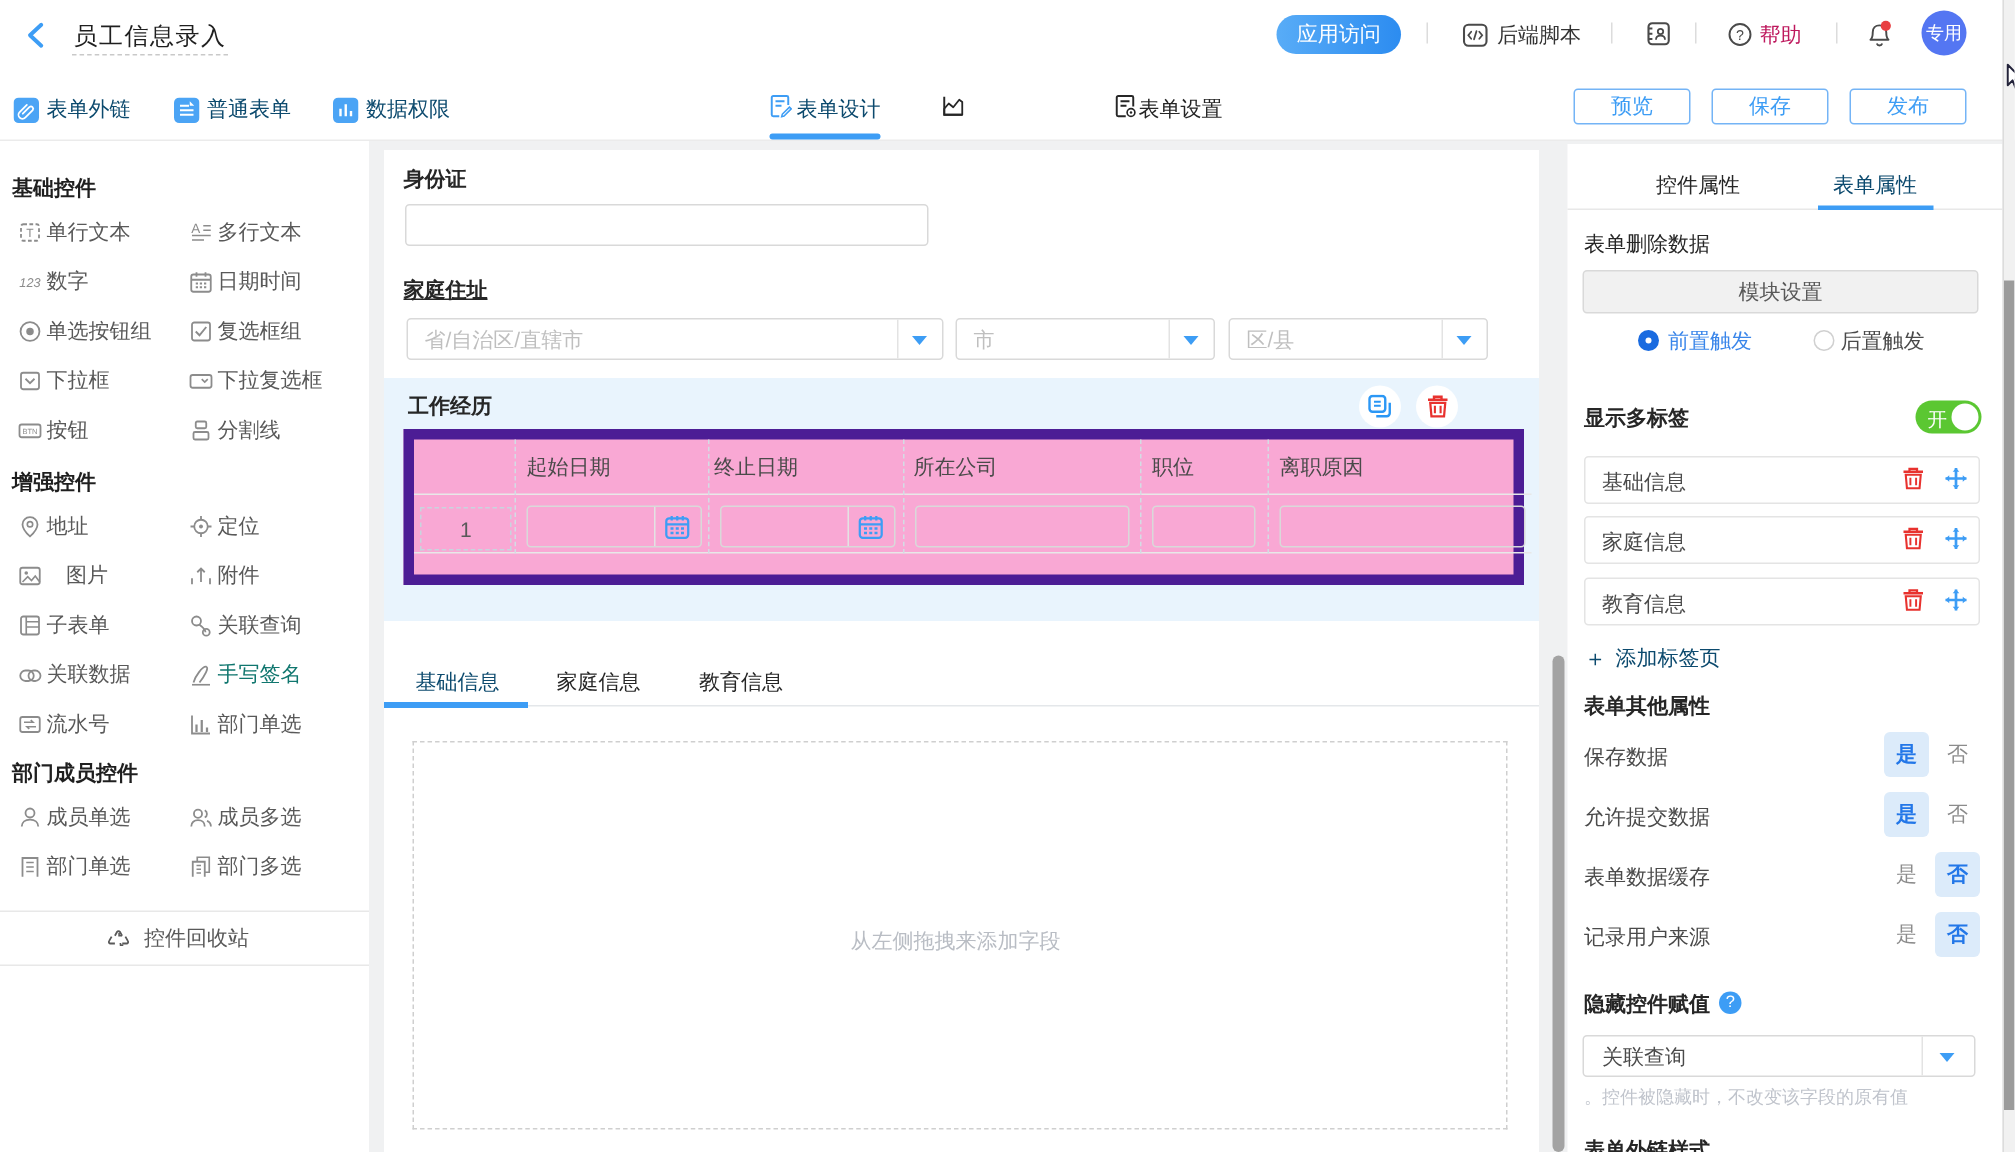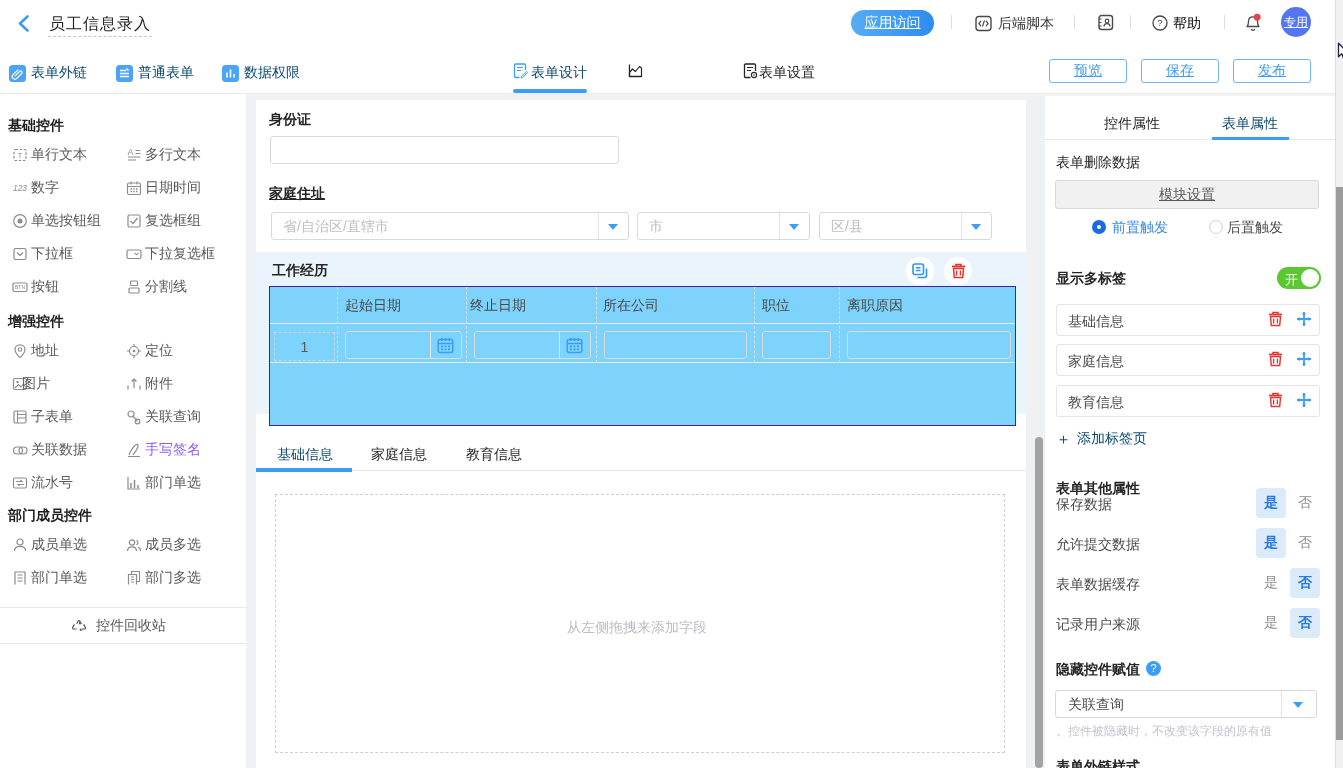--- a/index.html
+++ b/index.html
@@ -1,21 +1,21 @@
 <!DOCTYPE html>
 <html><head>
 <meta charset="utf-8">
 <style>
 * { margin:0; padding:0; box-sizing:border-box; }
 html,body { width:1343px; height:768px; overflow:hidden; }
 body { font-family:"Liberation Sans", sans-serif; font-size:14px; color:#262626; background:#f0f1f2; position:relative; }
 .abs { position:absolute; }
 .bold { font-weight:bold; }
 .blue { color:#0c4a6e; }
-.row { display:flex; align-items:center;text-decoration:underline; }
+.row { display:flex; align-items:center; }
 svg { display:block; }
 </style>
 </head>
 <body>
 
 <div class="abs" style="left:0;top:0;width:1343px;height:48px;background:#fff;"></div>
 <div class="abs" style="left:17px;top:14px;">
  <svg width="13" height="19" viewBox="0 0 13 19">
       <path d="M10.5 2.5 L3 9.5 L10.5 16.5" fill="none" stroke="#3d9df5" stroke-width="2.6" stroke-linecap="round" stroke-linejoin="round"></path>
     </svg>
@@ -44,21 +44,21 @@
     </svg>
 </div>
 <div class="abs" style="left:1130px;top:15px;width:1px;height:14px;background:#dcdcdc;"></div>
 
 <div class="abs" style="left:1152px;top:15px;">
  <svg width="16" height="16" viewBox="0 0 16 16">
       <circle cx="8" cy="8" r="7" fill="none" stroke="#4a4a4a" stroke-width="1.3"></circle>
       <text x="8" y="11.4" font-size="9.5" text-anchor="middle" fill="#4a4a4a">?</text>
     </svg>
 </div>
-<div class="abs" style="left:1173px;top:15px;color:#000000;">帮助</div>
+<div class="abs" style="left:1173px;top:15px;color:#be185d;">帮助</div>
 <div class="abs" style="left:1224px;top:15px;width:1px;height:14px;background:#dcdcdc;"></div>
 
 <div class="abs" style="left:1244px;top:13px;">
  <svg width="18" height="19" viewBox="0 0 18 19">
       <path d="M3 13.5 c1.5-1.2 1.5-3 1.5-5 c0-2.8 1.8-4.6 4.5-4.6 s4.5 1.8 4.5 4.6 c0 2 0 3.8 1.5 5 z" fill="none" stroke="#4a4a4a" stroke-width="1.3" stroke-linejoin="round"></path>
       <path d="M7.2 16 a1.9 1.9 0 0 0 3.6 0" fill="none" stroke="#4a4a4a" stroke-width="1.3"></path>
       <circle cx="13.2" cy="4.2" r="3.4" fill="#e84043"></circle>
     </svg>
 </div>
 
@@ -208,21 +208,21 @@
       </svg>
     </div>
     <div style="position:absolute;left:145px;top:342px;color:#595959;">定位</div>
     <div style="position:absolute;left:12px;top:376px;">
       <svg width="16" height="16" viewBox="0 0 16 16">
         <rect x="1.5" y="2.5" width="13" height="11" rx="1.5" fill="none" stroke="#8c8c8c" stroke-width="1.2"></rect>
         <circle cx="5.5" cy="6" r="1.2" fill="#8c8c8c"></circle>
         <path d="M3 12 l3.5-3.5 2.5 2.5 2.5-3 3 4" fill="none" stroke="#8c8c8c" stroke-width="1.1"></path>
       </svg>
     </div>
-    <div style="position:absolute;left:22px;top:375px;color:#595959;">图片</div>
+    <div style="position:absolute;left:44px;top:375px;color:#595959;">图片</div>
     <div style="position:absolute;left:126px;top:376px;">
       <svg width="16" height="16" viewBox="0 0 16 16">
         <path d="M8 12 V3 M5.5 5.5 L8 3 l2.5 2.5" fill="none" stroke="#8c8c8c" stroke-width="1.2"></path>
         <path d="M2 9.5 v4 M14 9.5 v4" stroke="#8c8c8c" stroke-width="1.2"></path>
       </svg>
     </div>
     <div style="position:absolute;left:145px;top:375px;color:#595959;">附件</div>
     <div style="position:absolute;left:12px;top:409px;">
       <svg width="16" height="16" viewBox="0 0 16 16">
         <rect x="2" y="2" width="12" height="12" rx="1.5" fill="none" stroke="#8c8c8c" stroke-width="1.2"></rect>
@@ -244,21 +244,21 @@
         <rect x="7" y="5" width="8" height="7" rx="3.5" fill="none" stroke="#8c8c8c" stroke-width="1.2"></rect>
       </svg>
     </div>
     <div style="position:absolute;left:31px;top:441px;color:#595959;">关联数据</div>
     <div style="position:absolute;left:126px;top:442px;">
       <svg width="16" height="16" viewBox="0 0 16 16">
         <path d="M3 13 C4 9 9 2 11.5 2.5 c2 .5-1 6-4.5 10.5" fill="none" stroke="#8c8c8c" stroke-width="1.2"></path>
         <path d="M2 14.5 h12" stroke="#8c8c8c" stroke-width="1.1"></path>
       </svg>
     </div>
-    <div style="position:absolute;left:145px;top:441px;color:#8b5cf6;">手写签名</div>
+    <div style="position:absolute;left:145px;top:441px;color:#0f766e;">手写签名</div>
     <div style="position:absolute;left:12px;top:475px;">
       <svg width="16" height="16" viewBox="0 0 16 16">
         <rect x="1.5" y="3" width="13" height="10" rx="1.5" fill="none" stroke="#8c8c8c" stroke-width="1.2"></rect>
         <path d="M4 6.5 h6 l-1.5-1.5 M12 9.5 H6 l1.5 1.5" fill="none" stroke="#8c8c8c" stroke-width="1.1"></path>
       </svg>
     </div>
     <div style="position:absolute;left:31px;top:474px;color:#595959;">流水号</div>
     <div style="position:absolute;left:126px;top:475px;">
       <svg width="16" height="16" viewBox="0 0 16 16">
         <path d="M2 2 v12 h12" fill="none" stroke="#8c8c8c" stroke-width="1.2"></path>
@@ -336,21 +336,21 @@
 </div>
 <div class="abs" style="left:951px;top:263px;">
  <svg width="15" height="16" viewBox="0 0 15 16">
       <path d="M1 3.5 h13" stroke="#e8322e" stroke-width="1.8"></path>
       <path d="M5 3 V1.5 h5 V3" fill="none" stroke="#e8322e" stroke-width="1.6"></path>
       <path d="M2.5 5.5 h10 l-.8 9 h-8.4 z" fill="none" stroke="#e8322e" stroke-width="1.5"></path>
       <path d="M5.6 7.5 v5 M9.4 7.5 v5" stroke="#e8322e" stroke-width="1.4"></path>
     </svg>
 </div>
 
-<div class="abs" style="left:269px;top:286px;width:747px;height:140px;background:#7dd3fc;border:1px solid #4c1d95;">
+<div class="abs" style="left:269px;top:286px;width:747px;height:104px;background:#f9a8d4;border:7px solid #4c1d95;">
  <div style="position:absolute;left:0;top:36px;width:745px;height:1px;background:#e8e8e8;"></div>
  <div style="position:absolute;left:0;top:75px;width:745px;height:1px;background:#e8e8e8;"></div>
  <div style="position:absolute;left:67px;top:0;width:1px;height:76px;border-left:1px dashed #d4dce4;"></div>
  <div style="position:absolute;left:196px;top:0;width:1px;height:76px;border-left:1px dashed #d4dce4;"></div>
  <div style="position:absolute;left:326px;top:0;width:1px;height:76px;border-left:1px dashed #d4dce4;"></div>
  <div style="position:absolute;left:484px;top:0;width:1px;height:76px;border-left:1px dashed #d4dce4;"></div>
  <div style="position:absolute;left:569px;top:0;width:1px;height:76px;border-left:1px dashed #d4dce4;"></div>
  <div style="position:absolute;left:75px;top:10px;color:#4a4a4a;">起始日期</div>
  <div style="position:absolute;left:200px;top:10px;color:#4a4a4a;">终止日期</div>
  <div style="position:absolute;left:333px;top:10px;color:#4a4a4a;">所在公司</div>
@@ -417,21 +417,21 @@
 <div class="abs" style="left:1056px;top:304px;width:264px;height:32px;border:1px solid #e4e4e4;border-radius:3px;"></div>
 <div class="abs" style="left:1068px;top:313px;color:#4a4a4a;">基础信息</div>
 <div class="abs" style="left:1056px;top:344px;width:264px;height:32px;border:1px solid #e4e4e4;border-radius:3px;"></div>
 <div class="abs" style="left:1068px;top:353px;color:#4a4a4a;">家庭信息</div>
 <div class="abs" style="left:1056px;top:385px;width:264px;height:32px;border:1px solid #e4e4e4;border-radius:3px;"></div>
 <div class="abs" style="left:1068px;top:394px;color:#4a4a4a;">教育信息</div>
 
 <div class="abs blue" style="left:1056px;top:430px;font-size:15px;">＋</div>
 <div class="abs blue" style="left:1077px;top:430px;">添加标签页</div>
 
-<div class="abs bold" style="left:1056px;top:480px;">表单其他属性</div>
+<div class="abs bold" style="left:1056px;top:462px;">表单其他属性</div>
 
 <div class="abs" style="left:1056px;top:496px;color:#4a4a4a;">保存数据</div>
 <div class="abs" style="left:1056px;top:536px;color:#4a4a4a;">允许提交数据</div>
 <div class="abs" style="left:1056px;top:576px;color:#4a4a4a;">表单数据缓存</div>
 <div class="abs" style="left:1056px;top:616px;color:#4a4a4a;">记录用户来源</div>
 
 <div id="yn">
     <div class="abs" style="left:1256px;top:488px;width:30px;height:30px;border-radius:4px;display:flex;align-items:center;justify-content:center;background:#dcebfa;color:#2377e8;font-weight:bold;">是</div>
     <div class="abs" style="left:1290px;top:488px;width:30px;height:30px;border-radius:4px;display:flex;align-items:center;justify-content:center;background:#fff;color:#8c8c8c;">否</div>
     <div class="abs" style="left:1256px;top:528px;width:30px;height:30px;border-radius:4px;display:flex;align-items:center;justify-content:center;background:#dcebfa;color:#2377e8;font-weight:bold;">是</div>

